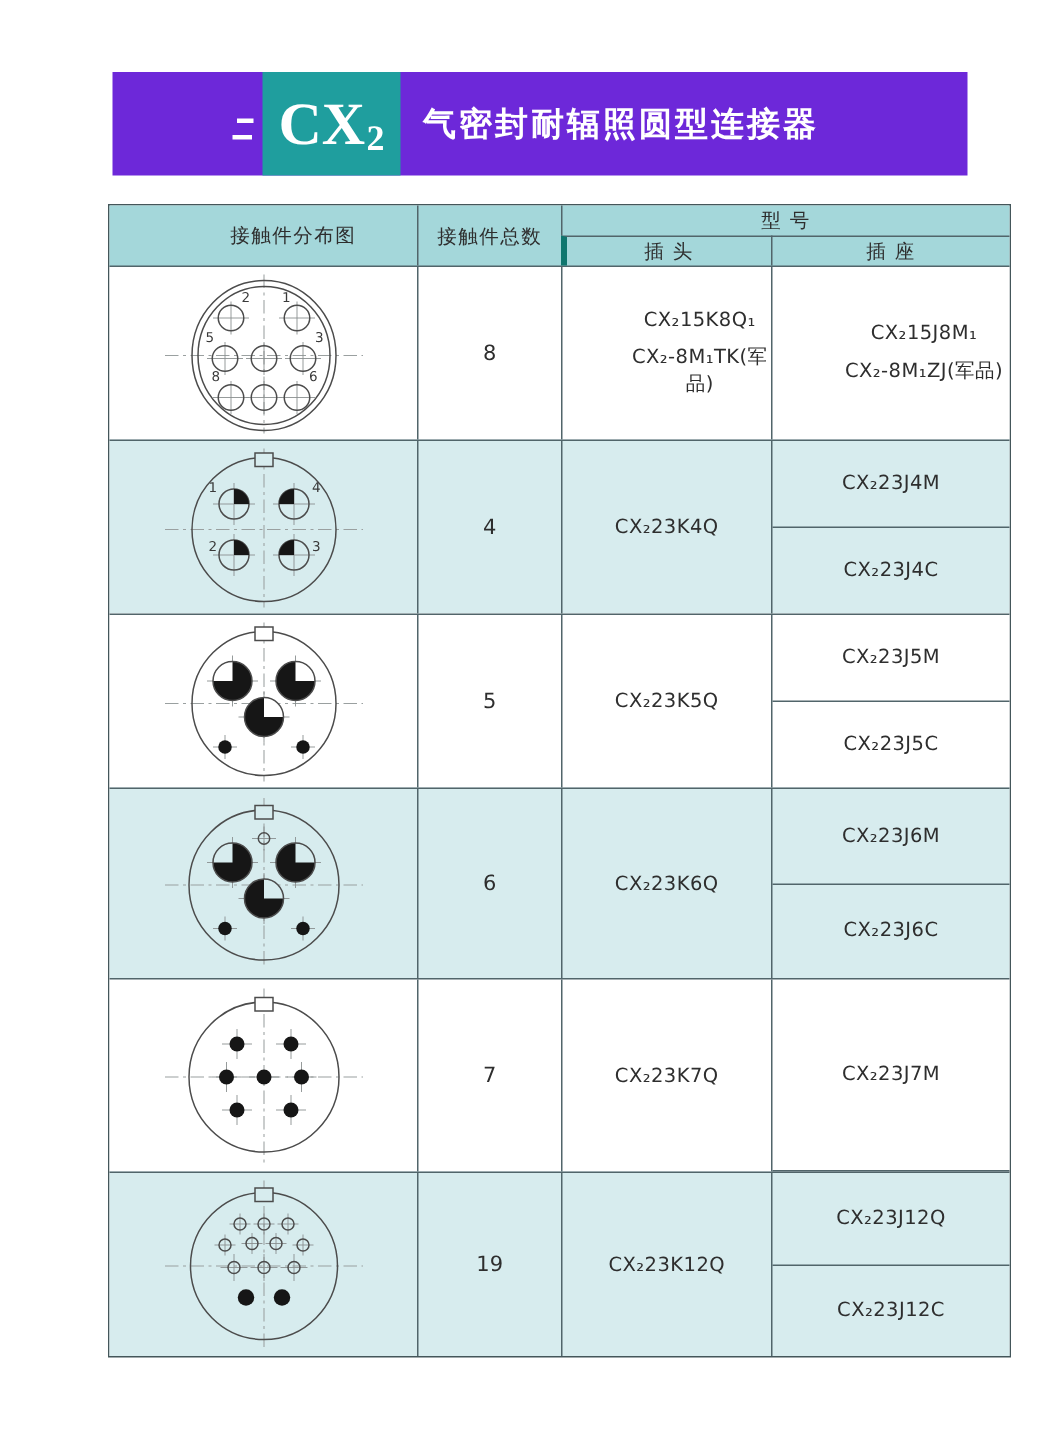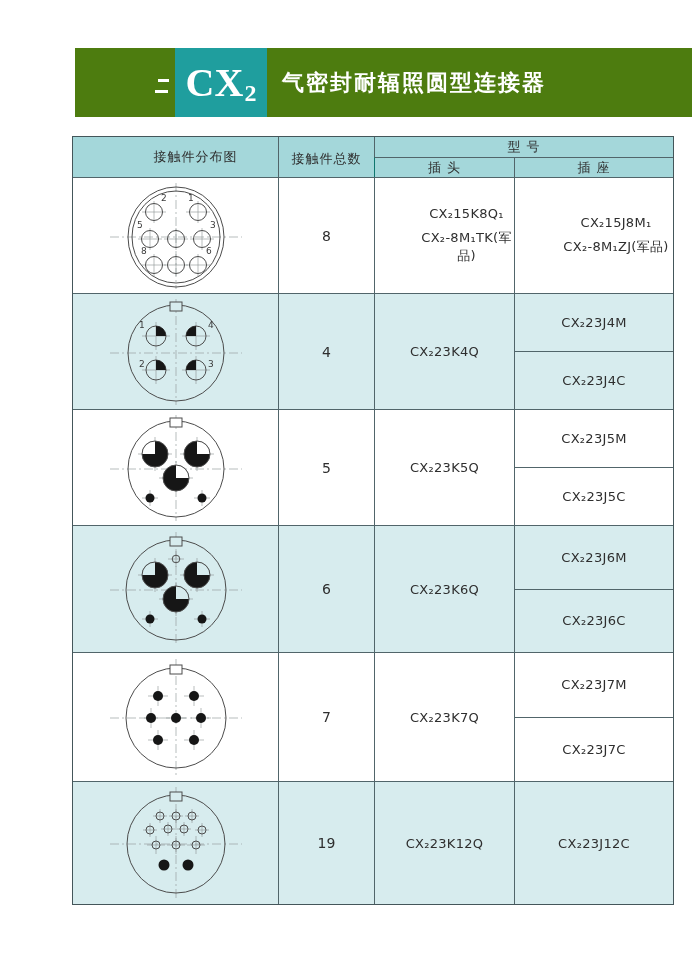--- a/index.html
+++ b/index.html
@@ -1,20 +1,20 @@
 <!DOCTYPE html>
 <html><head>
 <meta charset="utf-8">
 <style>
   html,body{margin:0;padding:0;background:#fff;}
   .page{position:relative;width:700px;height:956px;background:#ffffff;overflow:hidden;
         font-family:"DejaVu Sans","Liberation Sans",sans-serif;}
 
   
-  .banner{position:absolute;left:75px;top:48px;width:570px;height:69px;background:#4d7c0f;padding-left:47px;}
+  .banner{position:absolute;left:75px;top:48px;width:570px;height:69px;background:#6d28d9;}
   .banner-dash{position:absolute;background:#ffffff;}
   .dash1{left:83px;top:31px;width:11px;height:3px;}
   .dash2{left:80px;top:42px;width:13px;height:3px;}
   .cx-box{position:absolute;left:100px;top:0;width:92px;height:69px;background:#1f9e9e;
           display:flex;align-items:center;justify-content:center;color:#ffffff;
           font-family:"Liberation Serif","DejaVu Serif",serif;font-weight:bold;}
   .cx-main{font-size:40px;line-height:1;}
   .cx-sub{font-size:24px;line-height:1;align-self:flex-end;margin-bottom:12px;margin-left:1px;}
   .banner-title{position:absolute;left:207px;top:0;height:69px;display:flex;align-items:center;
           color:#ffffff;font-size:22px;font-weight:bold;letter-spacing:2px;white-space:nowrap;}
@@ -22,21 +22,21 @@
   
   .ctable{position:absolute;left:72px;top:136px;width:600px;border:1px solid #44565a;
           box-sizing:content-box;font-size:13px;color:#2e2e2e;}
   .thead{display:grid;grid-template-columns:205px 96px 140px 159px;grid-template-rows:20px 20px;
          background:#a4d7da;border-bottom:1px solid #51656a;}
   .th{display:flex;align-items:center;justify-content:center;letter-spacing:1px;}
   .th-diagram{grid-column:1;grid-row:1/3;padding-left:40px;}
   .th-count{grid-column:2;grid-row:1/3;border-left:1px solid #51656a;
             flex-direction:row;line-height:17px;padding-top:2px;}
   .th-model{grid-column:3/5;grid-row:1;border-left:1px solid #51656a;}
-  .th-plug{grid-column:3;grid-row:2;border-left:1px solid #0f766e;border-top:1px solid #51656a;}
+  .th-plug{grid-column:3;grid-row:2;border-left:4px solid #0f766e;border-top:1px solid #51656a;}
   .th-socket{grid-column:4;grid-row:2;border-left:1px solid #51656a;border-top:1px solid #51656a;}
 
   .trow{display:grid;grid-template-columns:205px 96px 140px 159px;background:#ffffff;}
   .trow + .trow{border-top:1px solid #51656a;}
   .trow.tint{background:#d7ecee;}
   .r1{height:115px;} .r2{height:115px;} .r3{height:115px;}
   .r4{height:126px;} .r5{height:128px;} .r6{height:122px;}
   .td{display:flex;align-items:center;justify-content:center;text-align:center;}
   .td + .td{border-left:1px solid #51656a;}
   .cell-count{font-size:14px;}
@@ -315,23 +315,20 @@
           <circle class="filled" cx="88" cy="83" r="5"></circle>
         </svg>
       </div>
       <div class="td cell-count">7</div>
       <div class="td">
         <div class="model">CX₂23K7Q</div>
       </div>
       <div class="td cell-socket-split">
         <div class="sub sub-top">
           <div class="model">CX₂23J7M</div>
-        </div>
-        <div class="sub">
-          <div class="model">CX₂23J7C</div>
         </div>
       </div>
     </div>
 
     <div class="trow tint r6">
       <div class="td">
         <svg class="dsvg" width="140" height="116" viewBox="0 0 140 116">
           <line class="cline" x1="4" y1="59" x2="136" y2="59"></line>
           <line class="cline" x1="70" y1="2" x2="70" y2="114"></line>
           <circle class="oline" cx="70" cy="59" r="49"></circle>
@@ -370,20 +367,23 @@
           <circle class="hole" cx="90" cy="60" r="4"></circle>
           <circle class="filled" cx="58" cy="80" r="5.5"></circle>
           <circle class="filled" cx="82" cy="80" r="5.5"></circle>
         </svg>
       </div>
       <div class="td cell-count">19</div>
       <div class="td">
         <div class="model">CX₂23K12Q</div>
       </div>
       <div class="td cell-socket-split">
+        <div class="sub sub-top">
+          <div class="model">CX₂23J12Q</div>
+        </div>
         <div class="sub">
           <div class="model">CX₂23J12C</div>
         </div>
       </div>
     </div>
 
   </div>
 </div>
 
 </body></html>

